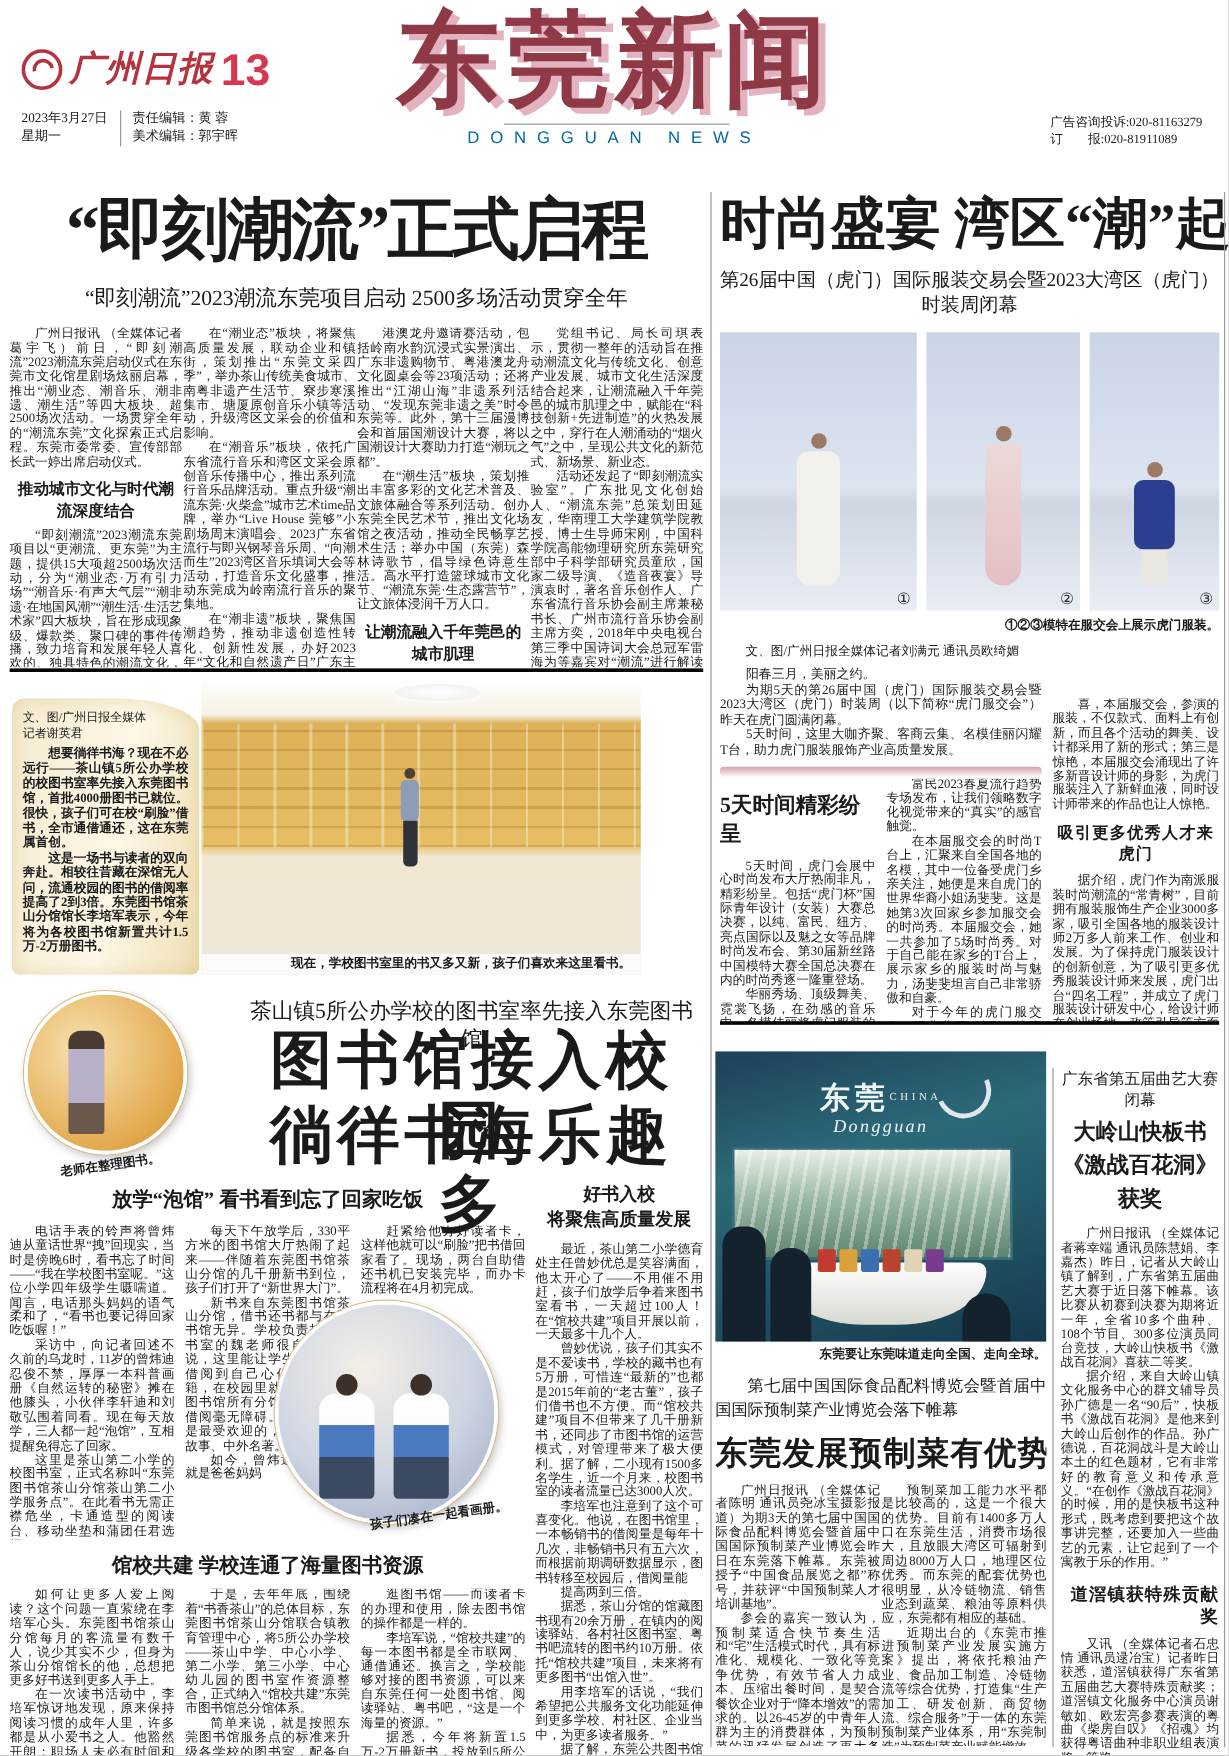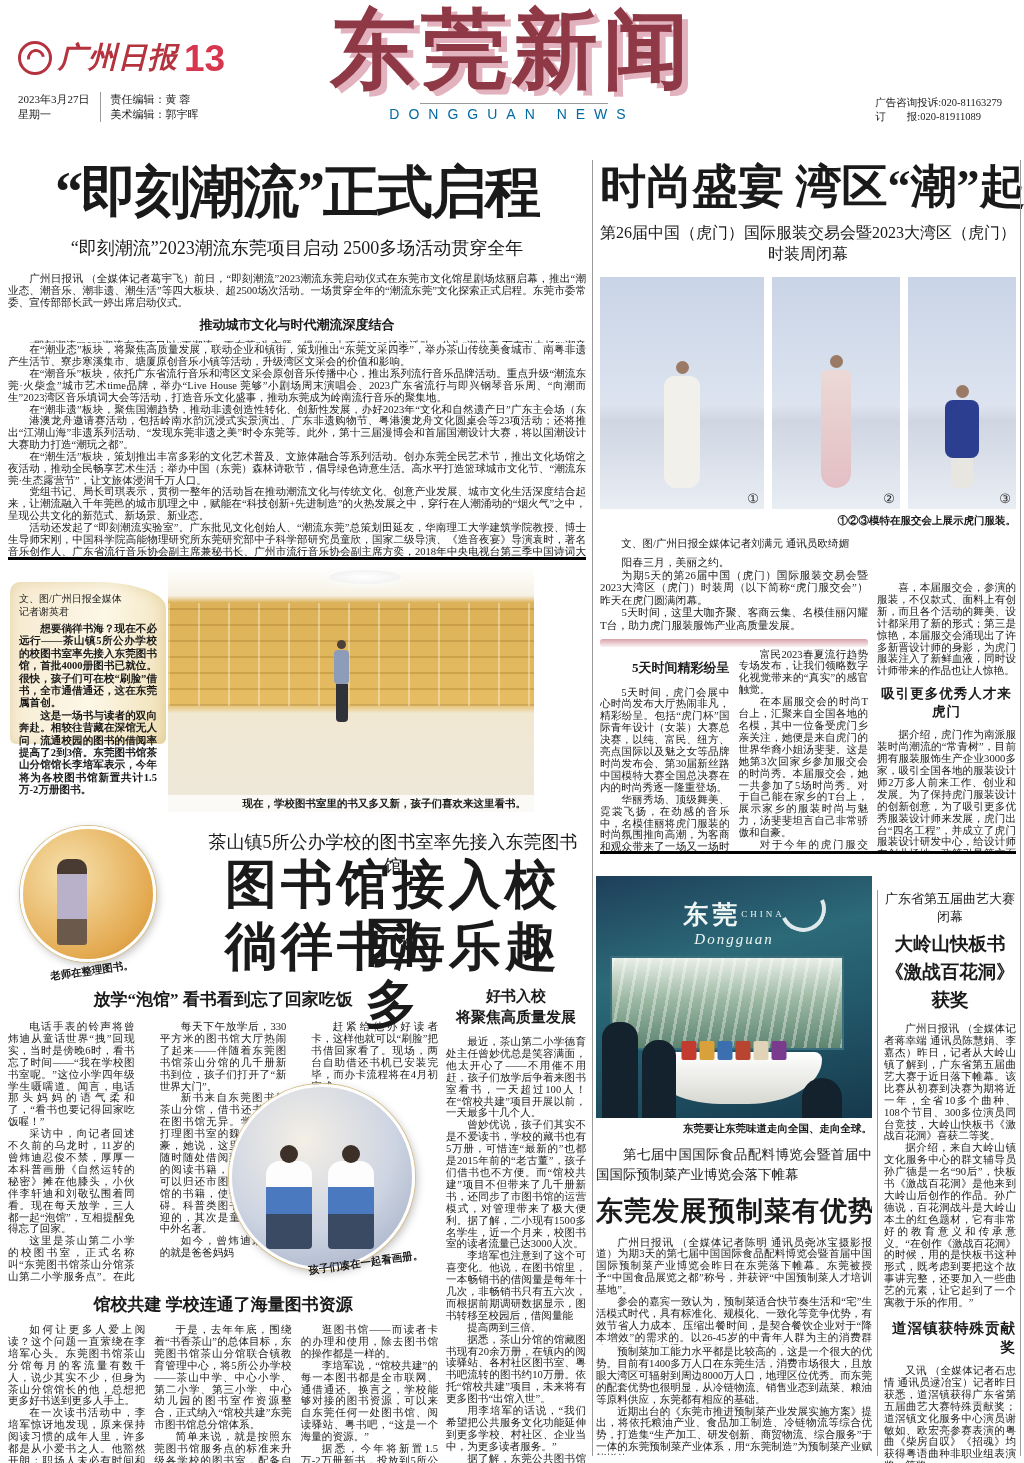--- a/index.html
+++ b/index.html
@@ -18,21 +18,21 @@
   .masthead { left:0; right:0; top:0; text-align:center; font-size:86px; line-height:100px; font-weight:bold; color:#8f3947; text-shadow:6px 5px 0 #e2b3bf; letter-spacing:5px; }
   .m-line { left:420px; top:103px; width:188px; border-top:1px solid #9a9a9a; }
   .masthead-en { left:0; right:0; top:106px; text-align:center; font-size:14px; color:#0369a1; letter-spacing:9px; font-family:"Liberation Sans",sans-serif; }
   .contact { right:22px; top:96px; font-size:10.5px; line-height:14px; text-align:left; }
   .hotline { left:0; right:0; top:124px; height:15px; background:#a43c48; color:#fff; font-size:10.5px; display:flex; align-items:center; justify-content:center; gap:6px; font-family:"Liberation Sans",sans-serif; }
   .chat-icon { width:11px; height:9px; background:#fff; border-radius:3px; position:relative; }
   .chat-icon::after { content:""; position:absolute; left:2px; bottom:-3px; border:3px solid transparent; border-top-color:#fff; }
 
   
   .bp { margin:0; text-indent:2em; text-align:justify; font-size:10.6px; line-height:11.9px; }
-  .ncols { display:flex; gap:1px; overflow:hidden;flex-direction:column; }
+  .ncols { display:flex; gap:1px; overflow:hidden; }
   .ncol { flex:1; overflow:hidden; }
   .col-sub { font-weight:bold; font-size:13px; line-height:1.35; text-align:center; margin:7px 2px; }
   .hrule { background:#000; height:3px; }
   .vrule { background:#9a9a9a; width:1px; }
   .cap { font-size:10.5px; font-weight:bold; }
 
   
   .trend { left:8px; top:160px; width:578px; height:396px; }
   .trend h1 { font-size:56px; line-height:64px; text-align:center; font-weight:900; letter-spacing:-2px; white-space:nowrap; }
   .trend .subtitle { font-size:18px; text-align:center; margin-top:12px; }
@@ -54,26 +54,26 @@
   .fp3 .m-body { width:34px; height:58px; background:#2c3e8f; border-radius:8px; }
   .fp3 .m-legs { width:22px; height:30px; margin:0 auto; background:#e8e6e0; border-radius:0 0 6px 6px; }
   .photos-cap { text-align:right; margin-top:5px; }
   .fash-body { display:flex; gap:9px; margin-top:7px; height:318px; overflow:hidden; }
   .fash-left { flex:0 0 268px; }
   .fash-right { flex:1; overflow:hidden;margin-top:47px; }
   .byline { font-size:10.6px; line-height:13px; margin:2px 0 6px; text-indent:2em; }
   .lead p { font-size:10.8px; line-height:12.6px; text-indent:2em; text-align:justify; }
   .divider-pink { height:8px; margin:7px 0 2px; border-radius:3px; background:linear-gradient(#d9a2aa,#fbf3f3); }
   .fash-cols { display:flex; gap:9px; height:214px; overflow:hidden; }
-  .fash-sub { font-weight:bold; font-size:13px; text-align:right; margin:10px 0; }
+  .fash-sub { font-weight:bold; font-size:18px; text-align:left; margin:10px 0; }
   .fash-sub-r { font-weight:bold; font-size:13.5px; text-align:center; margin:8px 0; letter-spacing:1px; }
 
   
   .library { left:8px; top:566px; width:578px; height:897px; overflow:hidden; }
-  .lib-panel { position:absolute; left:2px; top:16px; width:156px; height:162px; padding:10px 9px; border-radius:10px 70px 6px 6px / 10px 26px 6px 6px; background:linear-gradient(100deg,#f6ead0 0%,#fdf7e6 55%,#efdfb4 100%); box-shadow:inset 0 0 14px rgba(190,150,60,.28); }
+  .lib-panel { position:absolute; left:2px; top:16px; width:156px; height:230px; padding:10px 9px; border-radius:10px 70px 6px 6px / 10px 26px 6px 6px; background:linear-gradient(100deg,#f6ead0 0%,#fdf7e6 55%,#efdfb4 100%); box-shadow:inset 0 0 14px rgba(190,150,60,.28); }
   .lib-byline { font-size:10px; line-height:13px; margin-bottom:5px; }
   .lib-panel .bp { font-weight:bold; font-size:10.6px; line-height:12.4px; }
   .lib-photo { position:absolute; left:160px; top:0; width:366px; height:246px; background:linear-gradient(#ffffff 0%,#f6f1e4 12%,#dcb157 15%,#e6bd62 56%,#f1e8d2 60%,#eee8dc 100%); overflow:hidden; }
   .shelves { position:absolute; top:15%; height:42%; left:0; right:0; background:repeating-linear-gradient(90deg,rgba(255,255,255,.35) 0 2px,transparent 2px 30px),repeating-linear-gradient(0deg,rgba(140,95,20,.25) 0 2px,transparent 2px 16px); }
   .lamp { position:absolute; left:44%; top:4px; width:72px; height:14px; border-radius:50%; background:radial-gradient(#fff,#eee); box-shadow:0 0 8px #fff; }
   .person { position:absolute; left:45%; top:30%; width:18px; height:84px; }
   .p-head { width:9px; height:9px; border-radius:50%; background:#4e4038; margin:0 auto 1px; }
   .p-torso { width:15px; height:34px; background:#8d9cb8; border-radius:4px; margin:0 auto; }
   .p-legs { width:12px; height:38px; background:#30323a; margin:0 auto; border-radius:0 0 4px 4px; }
   .lib-photo-cap { position:absolute; bottom:0; left:0; right:0; height:17px; line-height:17px; background:rgba(255,255,255,.78); text-align:right; padding-right:8px; }
@@ -88,21 +88,21 @@
   .cc1 { left:42px; top:398px; }
   .cc2 { left:300px; top:690px; }
   .lib-kicker { position:absolute; left:192px; right:0; top:264px; text-align:center; font-size:18px; }
   .lib-h1 { position:absolute; left:192px; right:0; text-align:center; font-size:52px; line-height:58px; font-weight:900; letter-spacing:4px; }
   .lh1 { top:290px; } .lh2 { top:352px; }
   .lib-body { position:absolute; left:0; right:0; top:420px; bottom:0; display:flex; gap:8px; overflow:hidden; }
   .lib-left { flex:0 0 430px; }
   .lib-right { flex:1; overflow:hidden; }
   .sub-main { font-size:17px; font-weight:bold; text-align:center; margin:2px 0 10px; }
   .sub-r { font-size:15px; font-weight:bold; text-align:center; line-height:1.4; margin:0 0 8px; }
-  .sec1cols { display:flex; gap:25px; height:262px; overflow:hidden; }
+  .sec1cols { display:flex; gap:9px; height:262px; overflow:hidden; }
   .sub2 { font-size:17px; font-weight:bold; text-align:center; margin:10px 0 8px; }
   .sec2cols { display:flex; gap:9px; height:142px; overflow:hidden; }
 
   
   .food { left:596px; top:876px; width:276px; height:587px; overflow:hidden; }
   .food-photo { position:relative; height:242px; background:linear-gradient(165deg,#1e3f5a 0%,#2c6a78 35%,#235a6b 60%,#16394c 100%); overflow:hidden; }
   .fp-logo { position:absolute; top:22px; left:0; right:0; text-align:center; color:#eef6f4; z-index:2; }
   .fp-cn { font-size:25px; font-weight:bold; letter-spacing:4px; }
   .fp-en { font-size:15px; font-style:italic; letter-spacing:2px; }
   .fp-tag { font-size:9px; letter-spacing:3px; vertical-align:super; }

